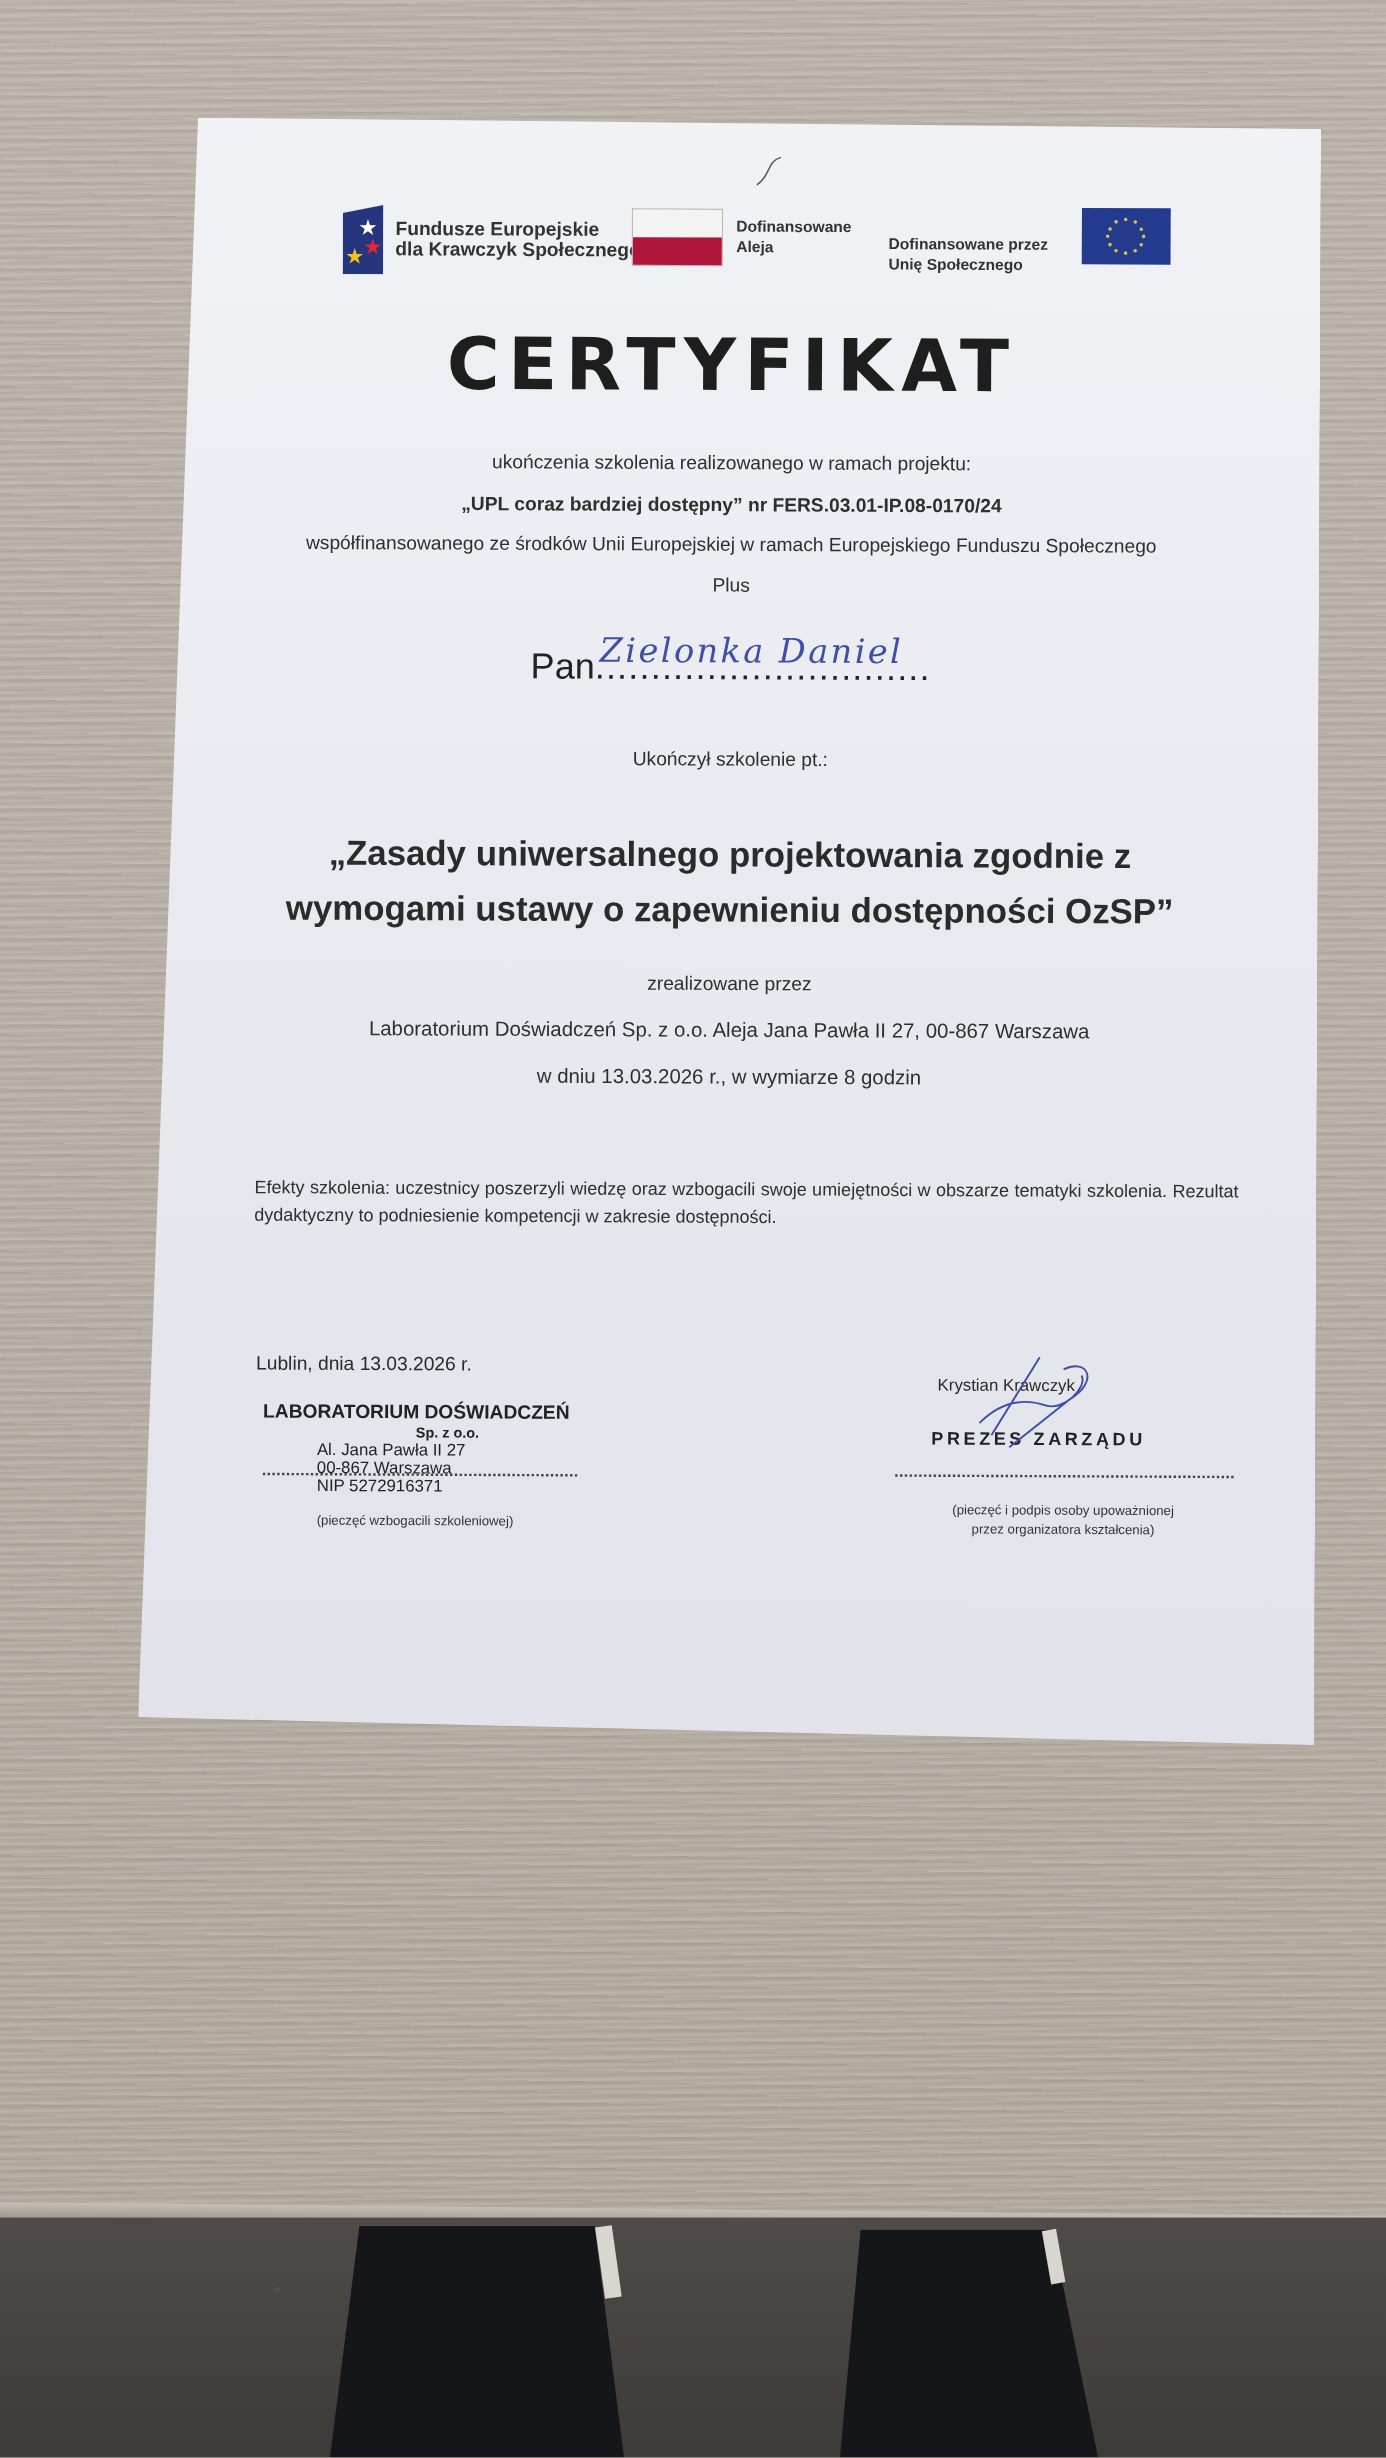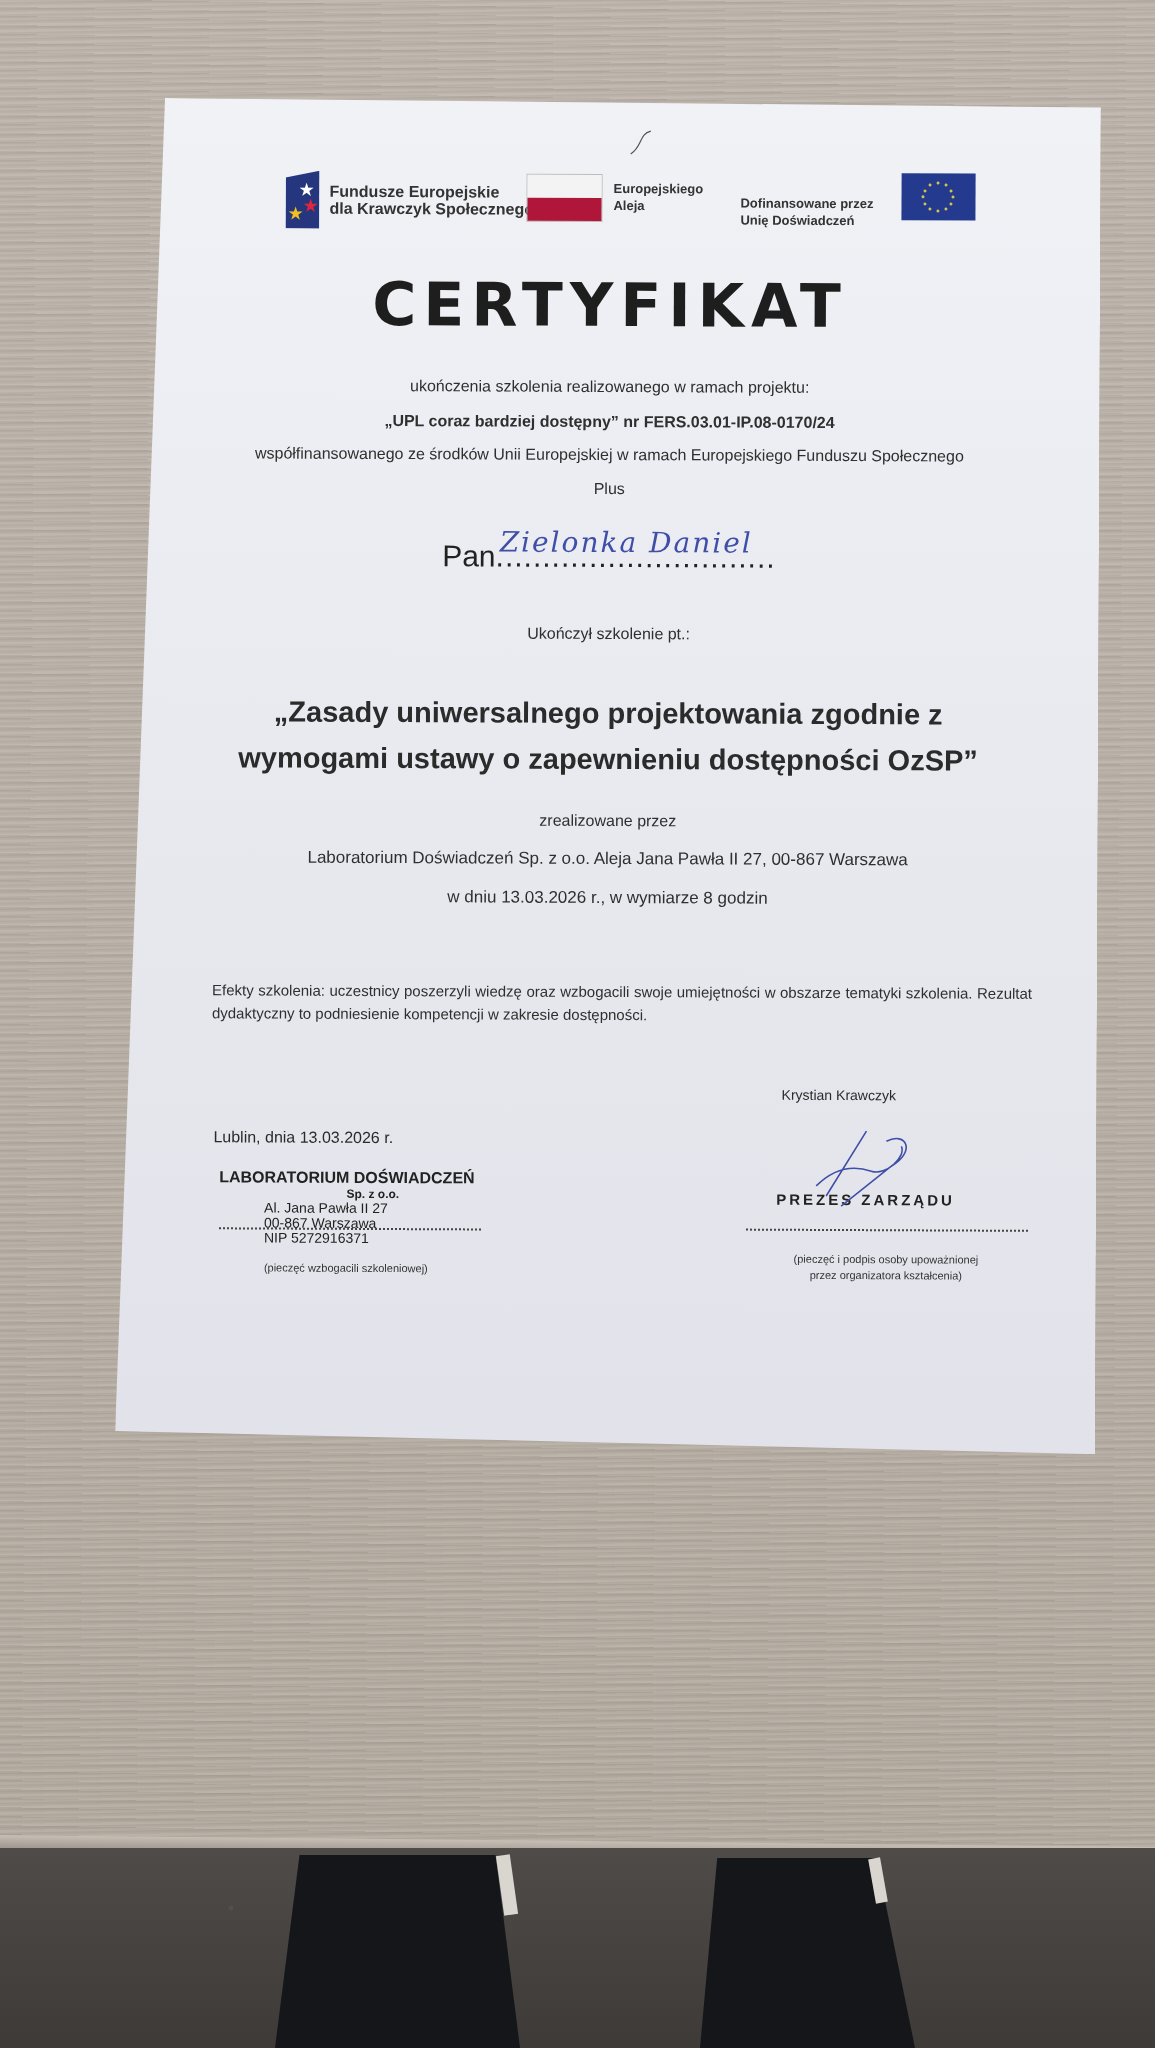--- a/index.html
+++ b/index.html
@@ -80,21 +80,21 @@
       position: absolute; left: 95px; top: 880px; width: 820px; font-size: 15px; line-height: 23px;
       text-align: justify; color: #2f2f2f;
     }
     .place-date { position: absolute; left: 97px; top: 1030px; font-size: 16px; color: #2a2a2a; }
     .stamp { position: absolute; left: 103px; top: 1070px; width: 270px; color: #222; }
     .stamp .s1 { font-size: 16px; font-weight: bold; letter-spacing: 0px; }
     .stamp .s2 { font-size: 12px; font-weight: bold; text-align: right; width: 180px; }
     .stamp .s3 { font-size: 14px; padding-left: 45px; line-height: 15px; }
     .dotline { position: absolute; border-top: 2px dotted #444; }
     .caption { position: absolute; font-size: 11px; color: #333; text-align: center; line-height: 16px; }
-    .signer { position: absolute; left: 665px; top: 986px; font-size: 14px; color: #2a2a2a; }
+    .signer { position: absolute; left: 665px; top: 1045px; font-size: 14px; color: #2a2a2a; }
     .role { position: absolute; left: 660px; top: 1090px; font-size: 15px; font-weight: bold; letter-spacing: 3px; color: #222; }
     .signature { position: absolute; left: 680px; top: 1025px; width: 150px; height: 90px; }
     .scratch { position: absolute; left: 500px; top: 28px; width: 40px; height: 30px; }
   </style>
 </head>
 <body>
 
 <div class="table-surface"></div>
 <div class="table-edge"></div>
 <div class="floor"></div>
@@ -118,27 +118,27 @@
     <div class="fe-text">
       <div>Fundusze Europejskie</div>
       <div>dla Krawczyk Społecznego</div>
     </div>
 
     <div class="pl-flag">
       <div class="white"></div>
         <div class="red"></div>
     </div>
     <div class="pl-text">
-      <div>Europejskiego</div>
+      <div>Dofinansowane</div>
       <div>Aleja</div>
     </div>
 
     <div class="eu-text">
       <div>Dofinansowane przez</div>
-      <div>Unię Doświadczeń</div>
+      <div>Unię Społecznego</div>
     </div>
     <div class="eu-flag">
       <span class="s" style="left:35px;top:8px"></span>
       <span class="s" style="left:43px;top:10px"></span>
       <span class="s" style="left:48px;top:16px"></span>
       <span class="s" style="left:50px;top:22px"></span>
       <span class="s" style="left:48px;top:29px"></span>
       <span class="s" style="left:43px;top:34px"></span>
       <span class="s" style="left:35px;top:36px"></span>
       <span class="s" style="left:27px;top:34px"></span>

